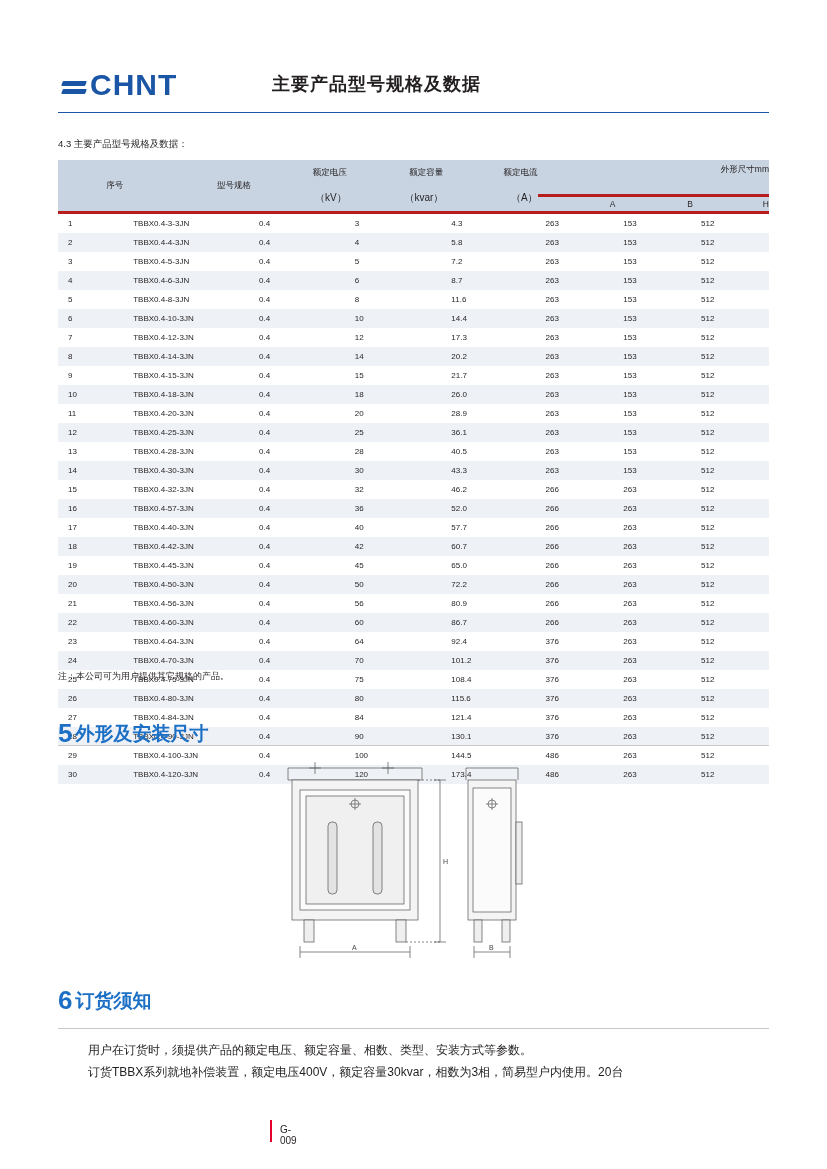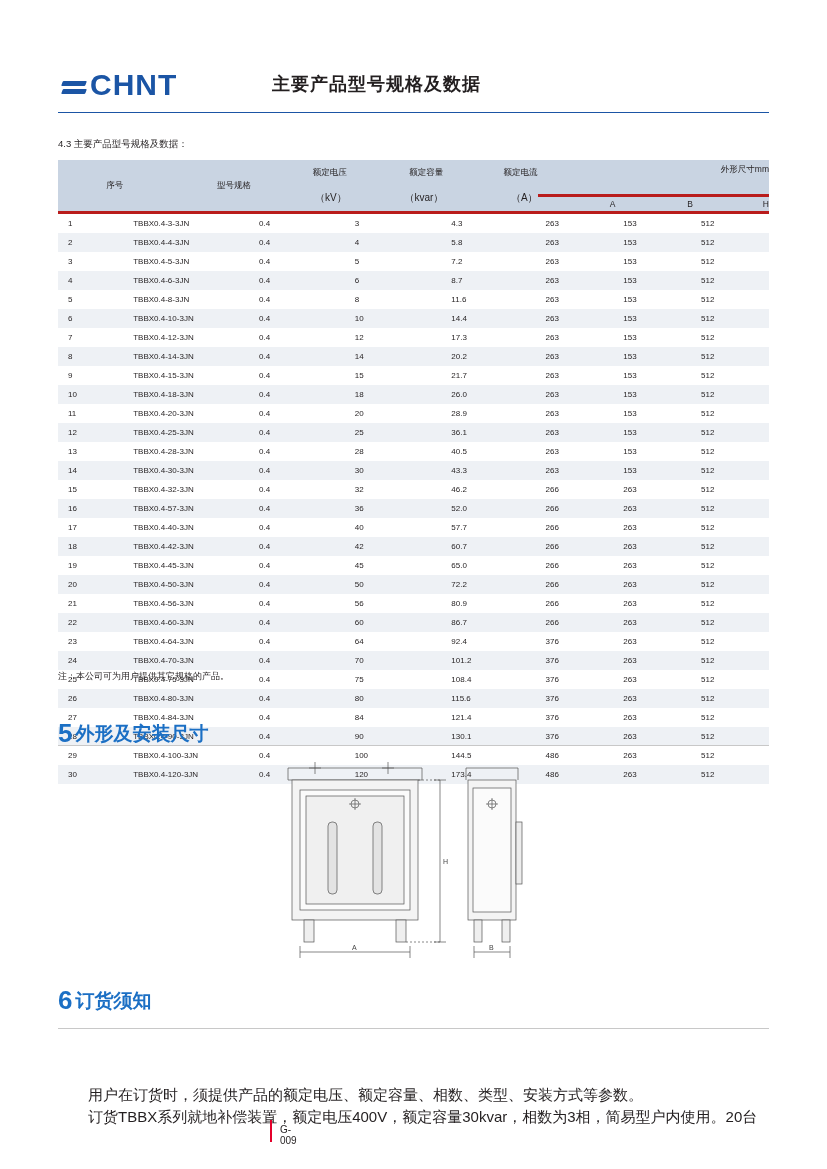--- a/index.html
+++ b/index.html
@@ -185,24 +185,23 @@
     width: 300px;
     height: 215px;
   }
 
   
   .order-lines {
     position: absolute;
     left: 88px;
     top: 1040px;
     width: 680px;
-    font-size: 15px;
+    font-size: 12px;
     line-height: 20px;
     color: #231f20;
-    margin-top: 45px;
   }
   .order-lines div { margin-bottom: 2px; }
   .order-indent { padding-left: 0px; }
 
   
   .footer {
     position: absolute;
     left: 270px;
     top: 1120px;
     height: 20px;

